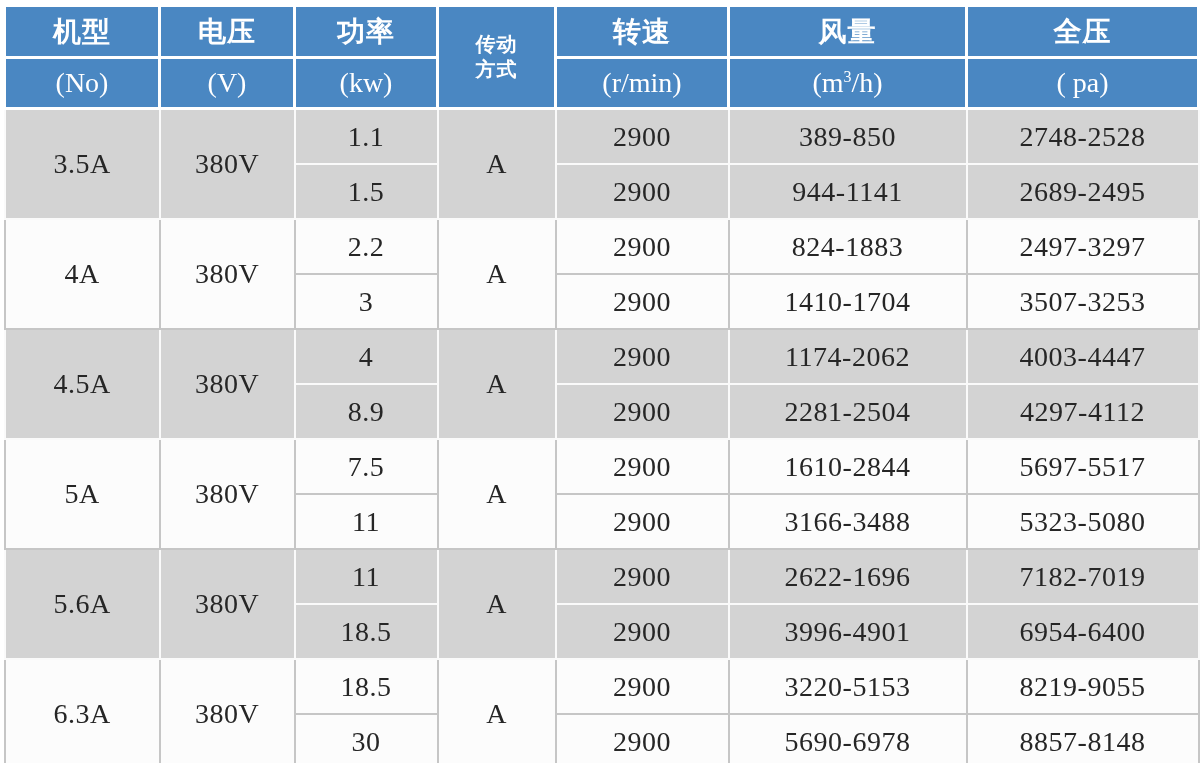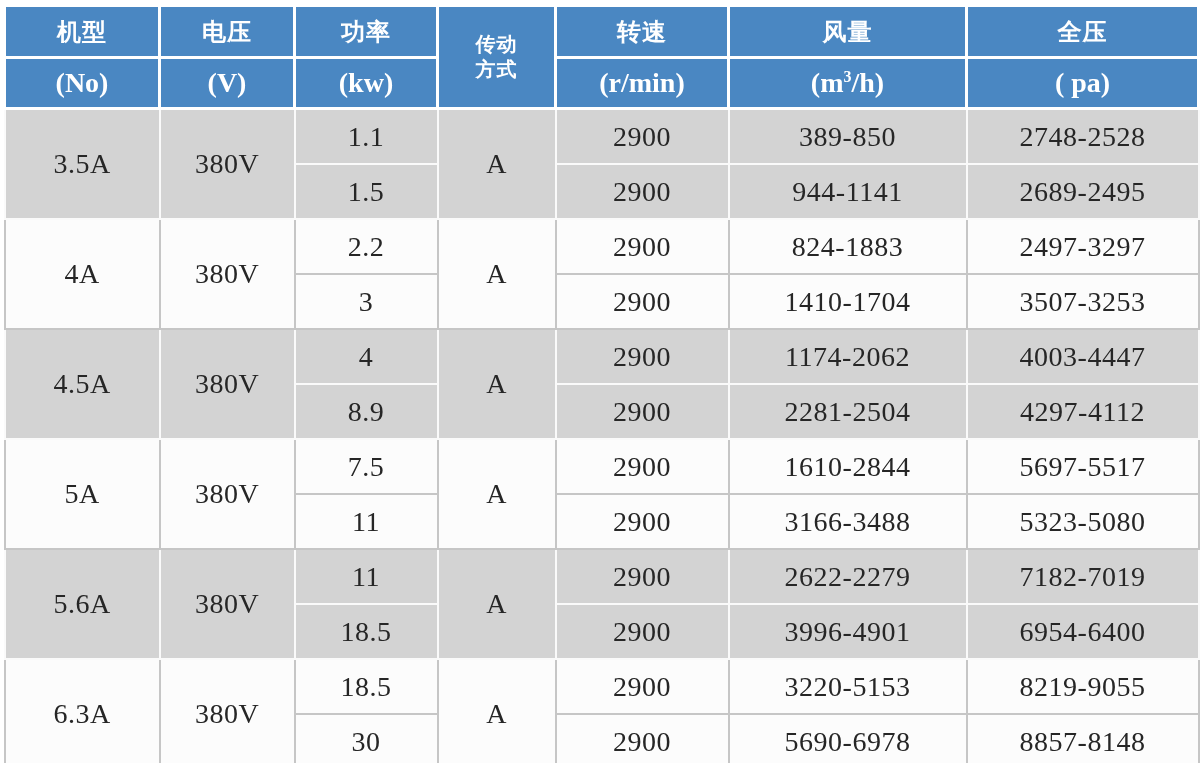--- a/index.html
+++ b/index.html
@@ -20,31 +20,31 @@
     height: 100%;
     border-collapse: collapse;
     table-layout: fixed;
   }
   
   thead th {
     background: var(--header-bg, #4a87c2);
     color: var(--header-text, #ffffff);
     border: 3px solid #ffffff;
     font-weight: 600;
-    font-size: 24px;
+    font-size: 28px;
     text-align: center;
     vertical-align: middle;
     padding: 0;
     letter-spacing: 1px;
   }
   thead tr.titles th { height: 49px; }
   thead tr.units th {
     height: 48px;
     font-family: "Liberation Serif", "DejaVu Serif", serif;
-    font-weight: 700;
+    font-weight: 400;
     font-size: 28px;
     letter-spacing: 0;
   }
   thead th.trans {
     font-size: 20px;
     line-height: 1.25;
   }
   thead th sup {
     font-size: 16px;
     vertical-align: super;
@@ -171,21 +171,21 @@
       <td>3166-3488</td>
       <td>5323-5080</td>
     </tr>
 
     <tr class="g-gray">
       <td rowspan="2">5.6A</td>
       <td rowspan="2">380V</td>
       <td>11</td>
       <td rowspan="2">A</td>
       <td>2900</td>
-      <td>2622-2279</td>
+      <td>2622-1696</td>
       <td>7182-7019</td>
     </tr>
     <tr class="g-gray">
       <td>18.5</td>
       <td>2900</td>
       <td>3996-4901</td>
       <td>6954-6400</td>
     </tr>
 
     <tr class="g-white">

